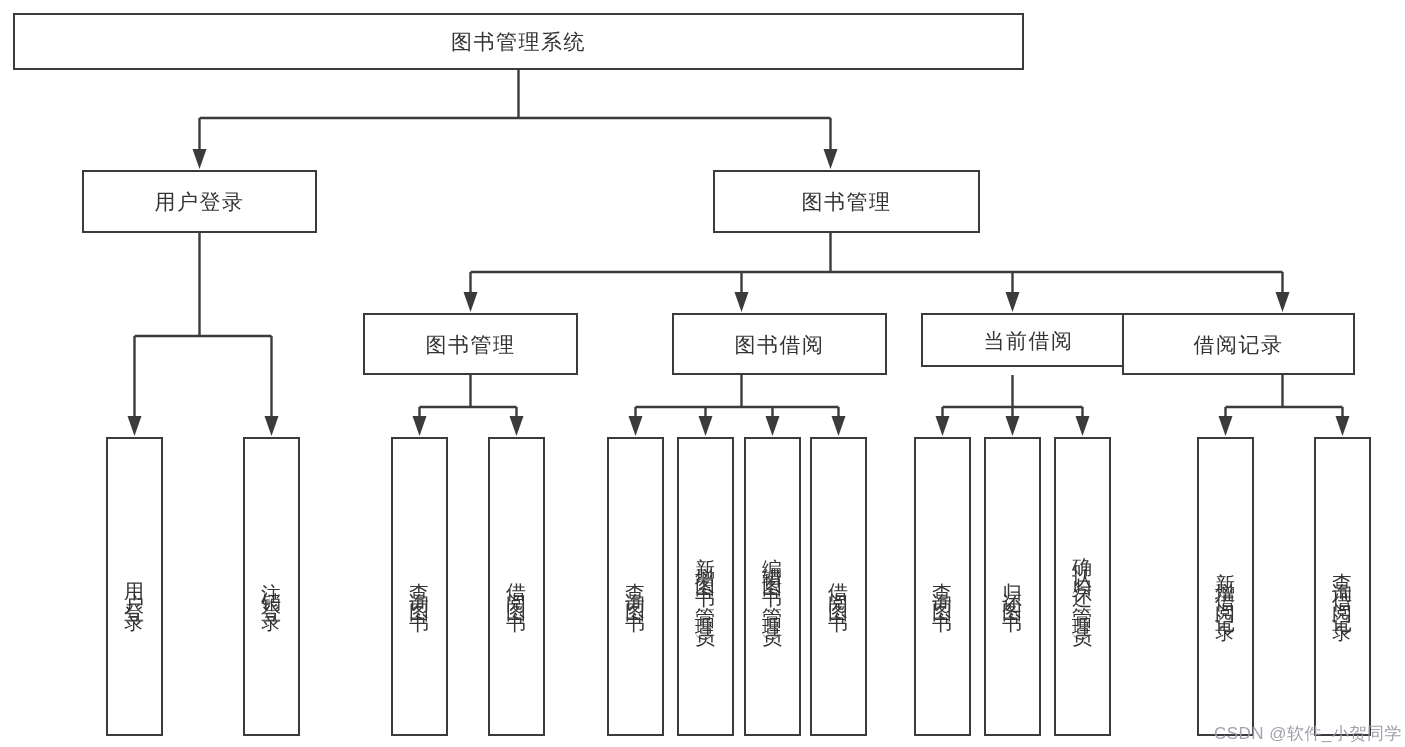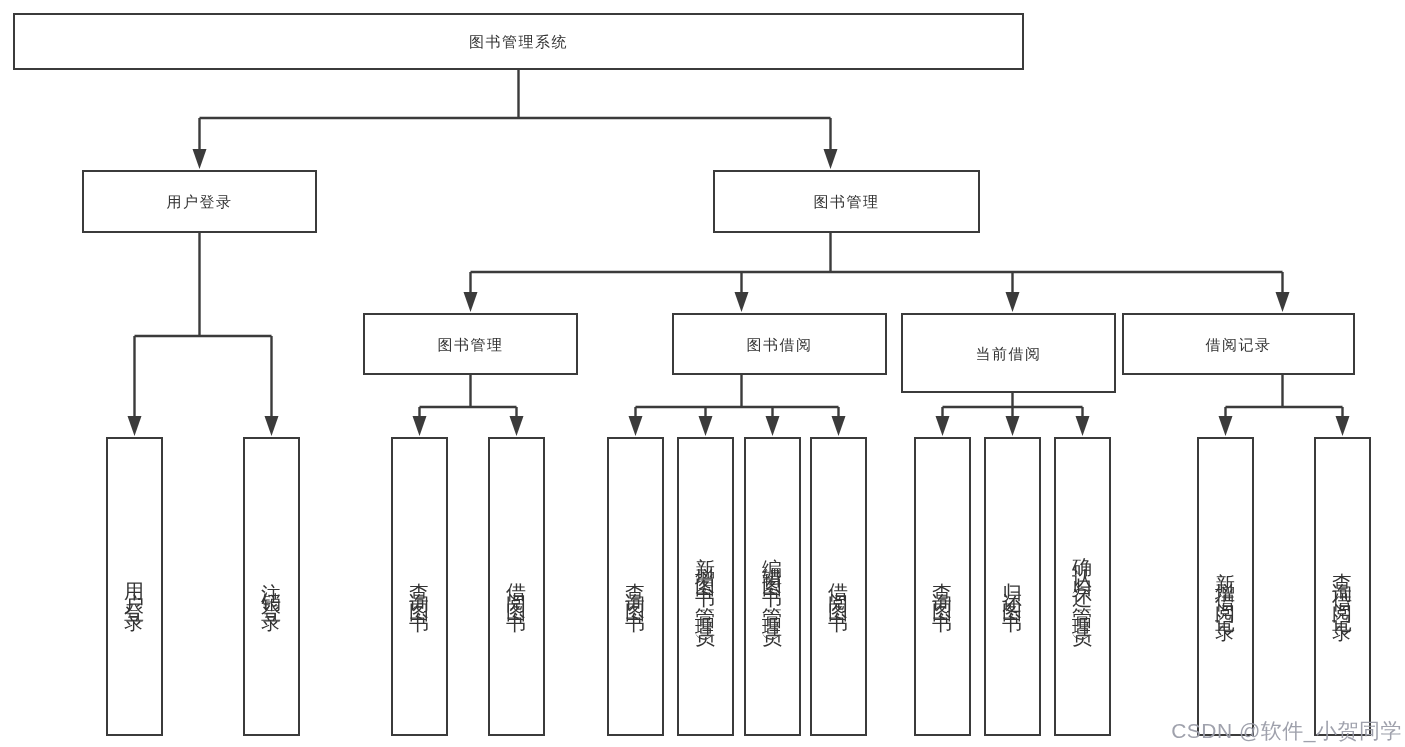--- a/index.html
+++ b/index.html
@@ -14,36 +14,36 @@
   .box{
     position:absolute;
     background:#ffffff;
     border:2.5px solid #3b3b3b;
     box-sizing:border-box;
     display:flex;align-items:center;justify-content:center;
     color:#333333;
   }
   .box.root{border-width:2px;}
   .hlbl{
-    font-size:15px;letter-spacing:1.5px;line-height:1;
+    font-size:21px;letter-spacing:1.5px;line-height:1;
     color:#333333;white-space:nowrap;
   }
   .vbox{
     top:437px;width:57px;height:299px;
   }
   .vlbl{
     writing-mode:vertical-rl;
     text-orientation:mixed;
     font-size:20px;letter-spacing:10px;line-height:1;
     color:#333333;
   }
   .watermark{
     position:absolute;
     right:3px;bottom:2px;
-    font-size:21px;
+    font-size:17px;
     color:rgba(154,156,168,0.95);
     letter-spacing:0.5px;
     z-index:5;
     white-space:nowrap;
   }
 </style>
 </head>
 <body>
 
 <div class="canvas">
@@ -91,21 +91,21 @@
   <div class="box" style="left:713px;top:170px;width:267px;height:63px">
     <span class="hlbl">图书管理</span>
   </div>
 
   <div class="box" style="left:363px;top:313px;width:215px;height:62px">
     <span class="hlbl">图书管理</span>
   </div>
   <div class="box" style="left:672px;top:313px;width:215px;height:62px">
     <span class="hlbl">图书借阅</span>
   </div>
-  <div class="box" style="left:901px;top:313px;width:215px;height:80px">
+  <div class="box" style="left:921px;top:313px;width:215px;height:54px">
     <span class="hlbl">当前借阅</span>
   </div>
   <div class="box" style="left:1122px;top:313px;width:233px;height:62px">
     <span class="hlbl">借阅记录</span>
   </div>
 
   <div class="box vbox" style="left:106px">
     <span class="vlbl">用户登录</span>
   </div>
   <div class="box vbox" style="left:243px">

